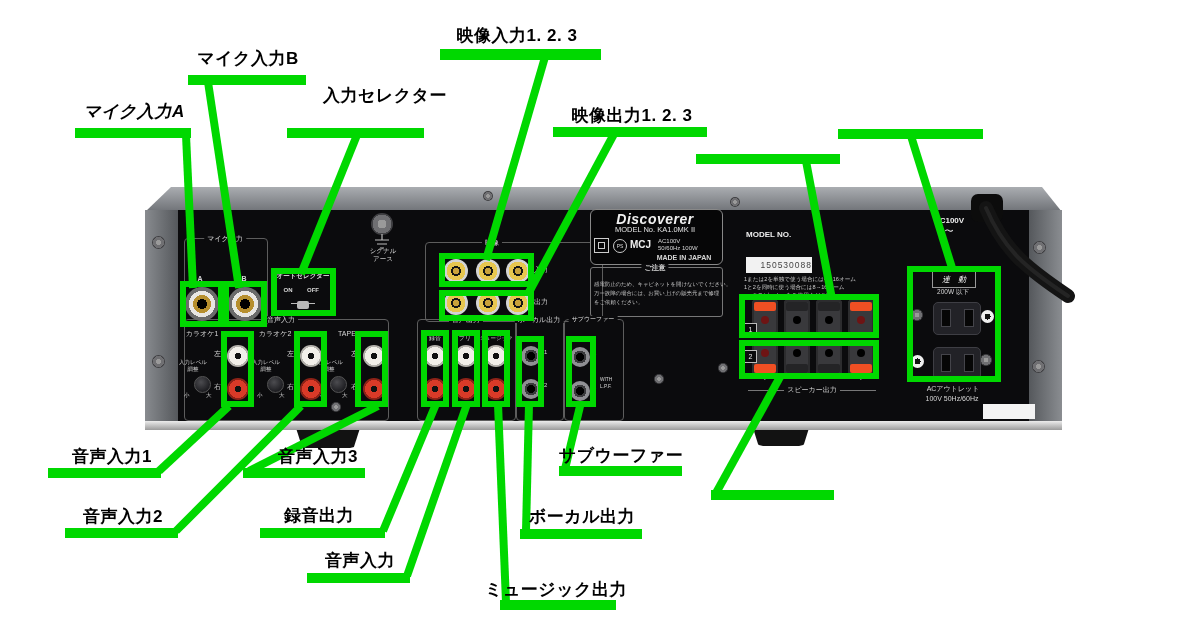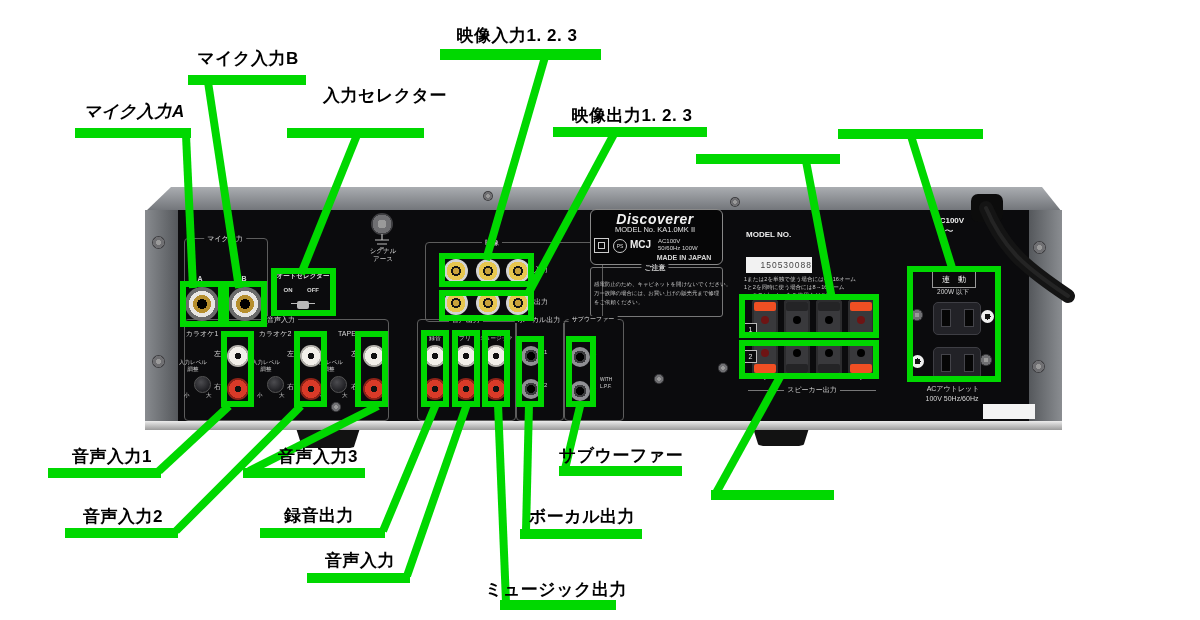--- a/index.html
+++ b/index.html
@@ -5,21 +5,21 @@
   html,body{margin:0;padding:0;background:#fff;}
   #stage{position:relative;width:1200px;height:620px;background:#fff;overflow:hidden;
          font-family:"Liberation Sans",sans-serif;}
   
   .co{position:absolute;transform:translateX(-50%);font-weight:700;font-size:17px;
       color:#000;white-space:nowrap;z-index:40;letter-spacing:0.5px;}
   .bar{position:absolute;height:10px;background:#00d800;z-index:30;}
   .gbox{position:absolute;border:6px solid #00d800;box-sizing:border-box;z-index:30;background:transparent;}
   #leaders{position:absolute;left:0;top:0;z-index:25;pointer-events:none;}
   
-  .abs{position:absolute;}
+  .abs{position:absolute;font-style:italic;}
   #top-strip{left:145px;top:187px;width:917px;height:25px;
     background:linear-gradient(#aaadb1,#6e7176);
     clip-path:polygon(26px 0,897px 0,917px 100%,0 100%);z-index:5;}
   #side-left{left:145px;top:210px;width:33px;height:219px;
     background:linear-gradient(90deg,#888b8f,#55585c);z-index:5;}
   #side-right{left:1029px;top:210px;width:33px;height:219px;
     background:linear-gradient(270deg,#8a8d91,#55585c);z-index:5;}
   #panel{left:178px;top:210px;width:851px;height:212px;background:#0b0b0d;z-index:6;}
   #bottom-strip{left:145px;top:421px;width:917px;height:9px;
     background:linear-gradient(#ececec,#9b9b9b);z-index:7;}

